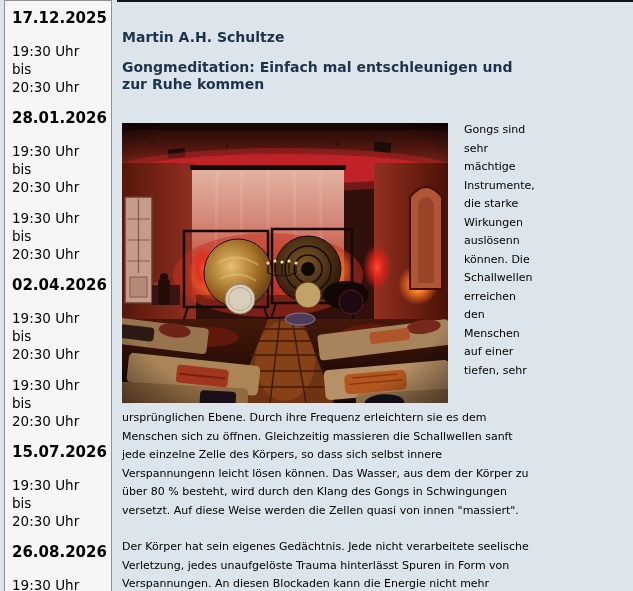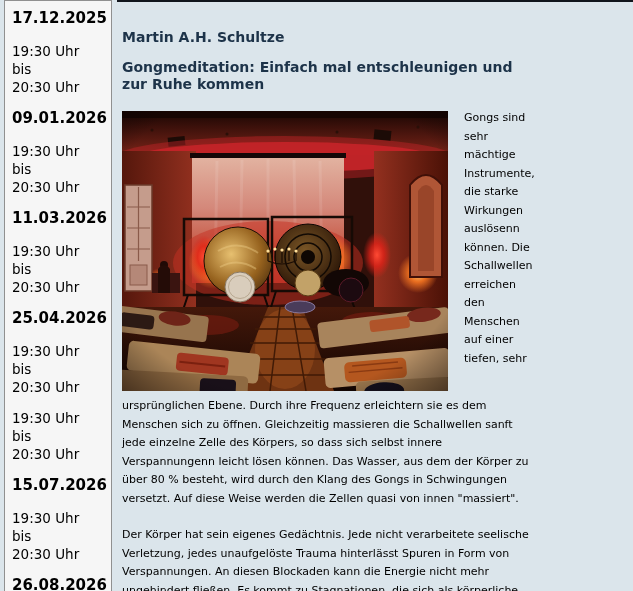--- a/index.html
+++ b/index.html
@@ -33,21 +33,21 @@
   .content {
     position:absolute; left:122px; top:8px; width:416px;
     padding-top:21px;
   }
   .presenter {
     font-size:14px; font-weight:bold; color:#1d3349; line-height:17px;
     margin-bottom:13px;
   }
   .event-title {
     font-size:14px; font-weight:bold; color:#1d3349; line-height:17px;
-    margin-bottom:16px;
+    margin-bottom:28px;
   }
   .para {
     font-size:11px; line-height:18.5px; color:#000;
   }
   .para + .para { margin-top:18px; }
   .photo-wrap {
     float:left; width:326px; height:280px;
     margin:2px 16px 6px 0;
   }
   .photo-wrap svg { display:block; }
@@ -57,35 +57,34 @@
 
 <div class="sidebar">
   <div>
     <div class="sched-date">17.12.2025</div>
     <div class="sched-time">
         <span>19:30 Uhr bis</span>
         <span>20:30 Uhr</span>
       </div>
   </div>
   <div>
-    <div class="sched-date">09.01.2026</div>
-    <div class="sched-time">
-        <span>19:30 Uhr bis</span>
-        <span>20:30 Uhr</span>
-      </div>
-  </div>
-  <div>
-    <div class="sched-date">11.03.2026</div>
-    <div class="sched-time">
-        <span>19:30 Uhr bis</span>
-        <span>20:30 Uhr</span>
-      </div>
-  </div>
-  <div>
-    <div class="sched-date">25.04.2026</div>
+    <div class="sched-date">28.01.2026</div>
+    <div class="sched-time">
+        <span>19:30 Uhr bis</span>
+        <span>20:30 Uhr</span>
+      </div>
+  </div>
+  <div>
+    <div class="sched-time">
+        <span>19:30 Uhr bis</span>
+        <span>20:30 Uhr</span>
+      </div>
+  </div>
+  <div>
+    <div class="sched-date">02.04.2026</div>
     <div class="sched-time">
         <span>19:30 Uhr bis</span>
         <span>20:30 Uhr</span>
       </div>
   </div>
   <div>
     <div class="sched-time">
         <span>19:30 Uhr bis</span>
         <span>20:30 Uhr</span>
       </div>

